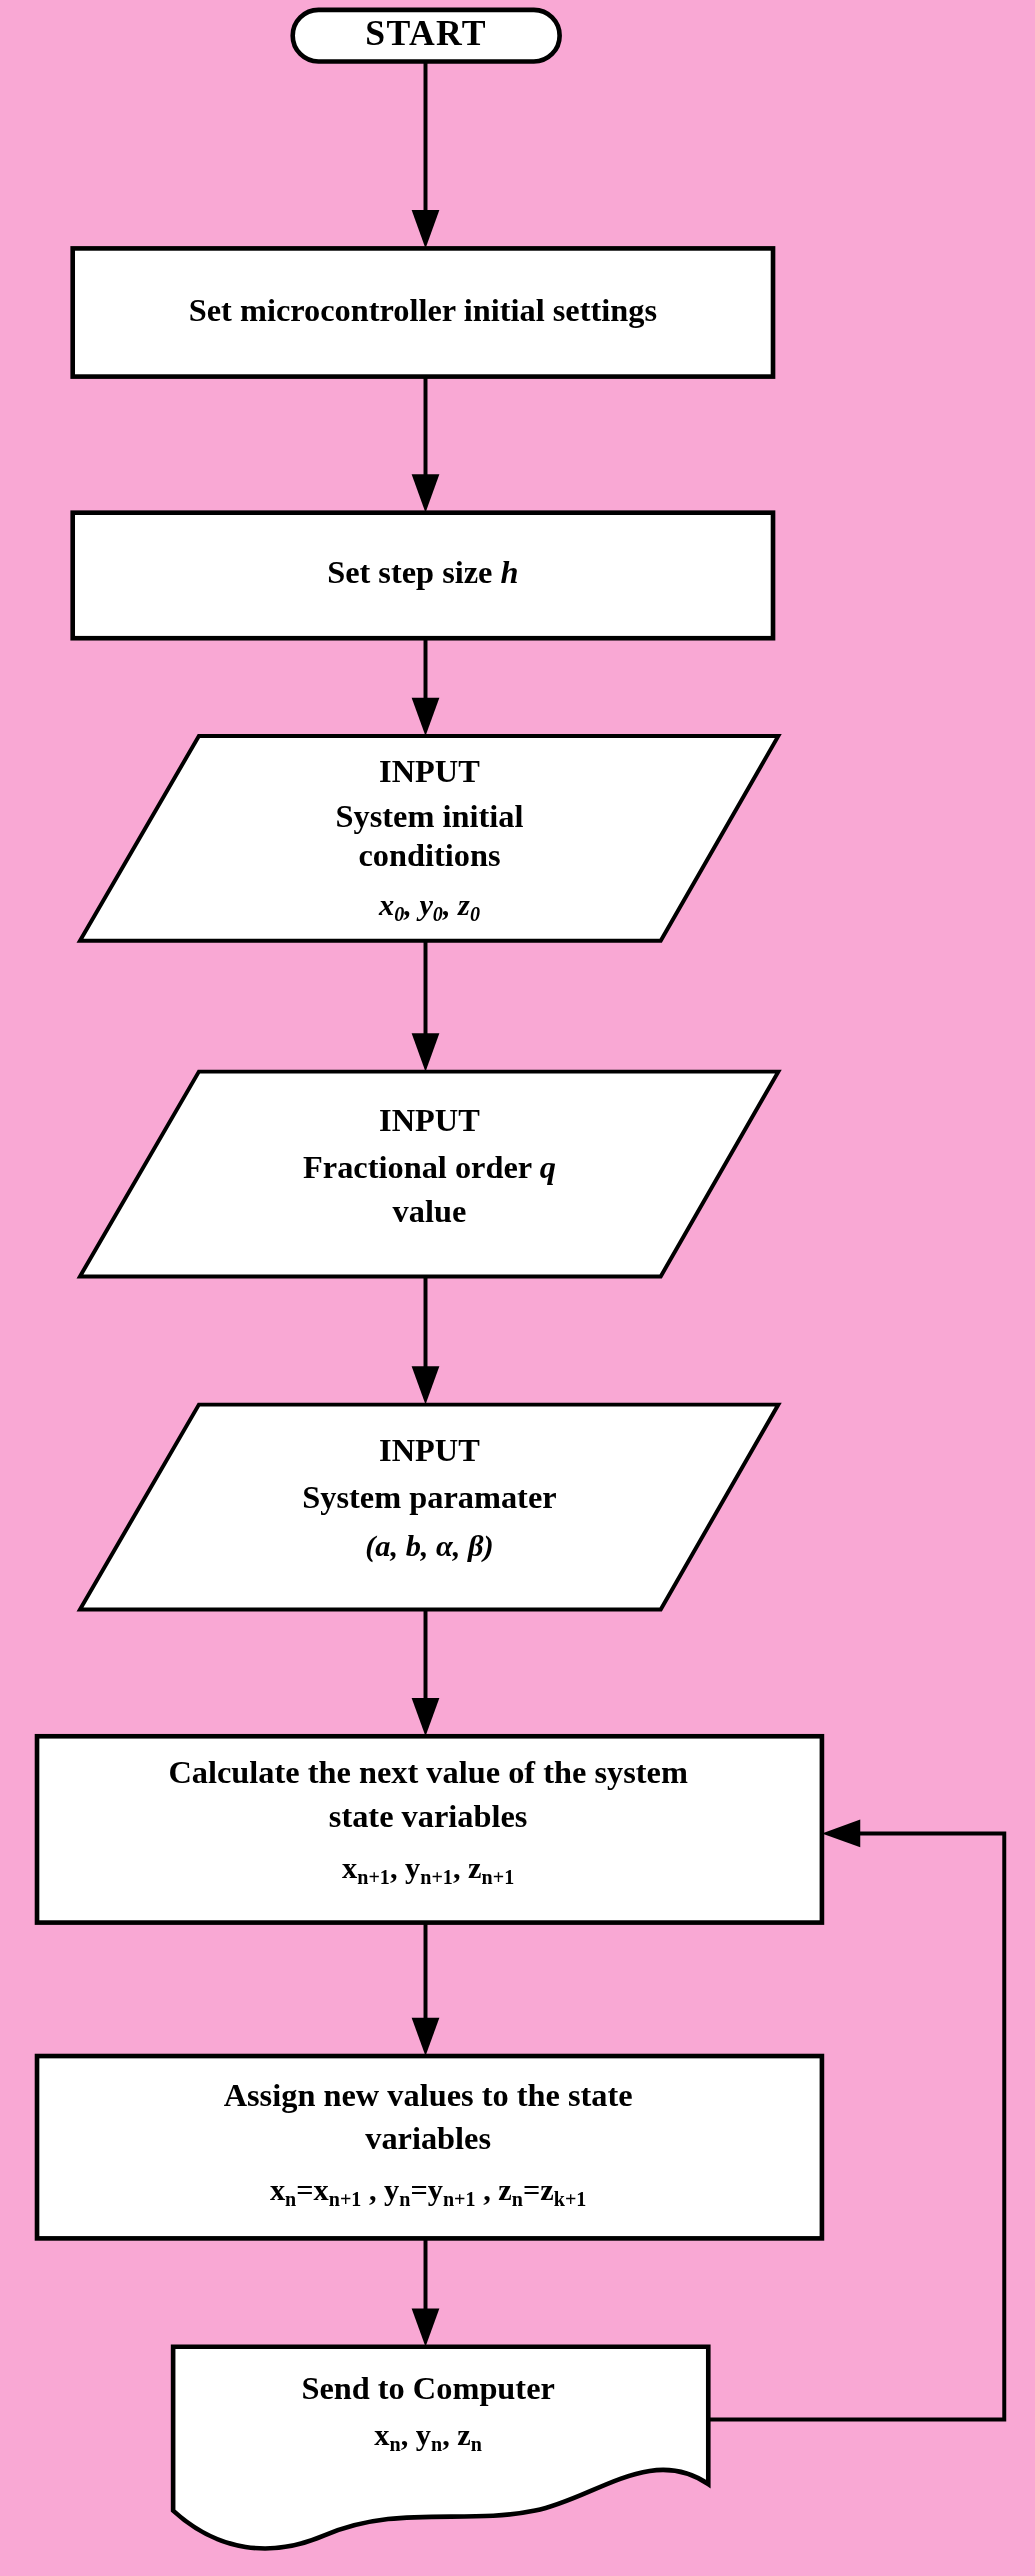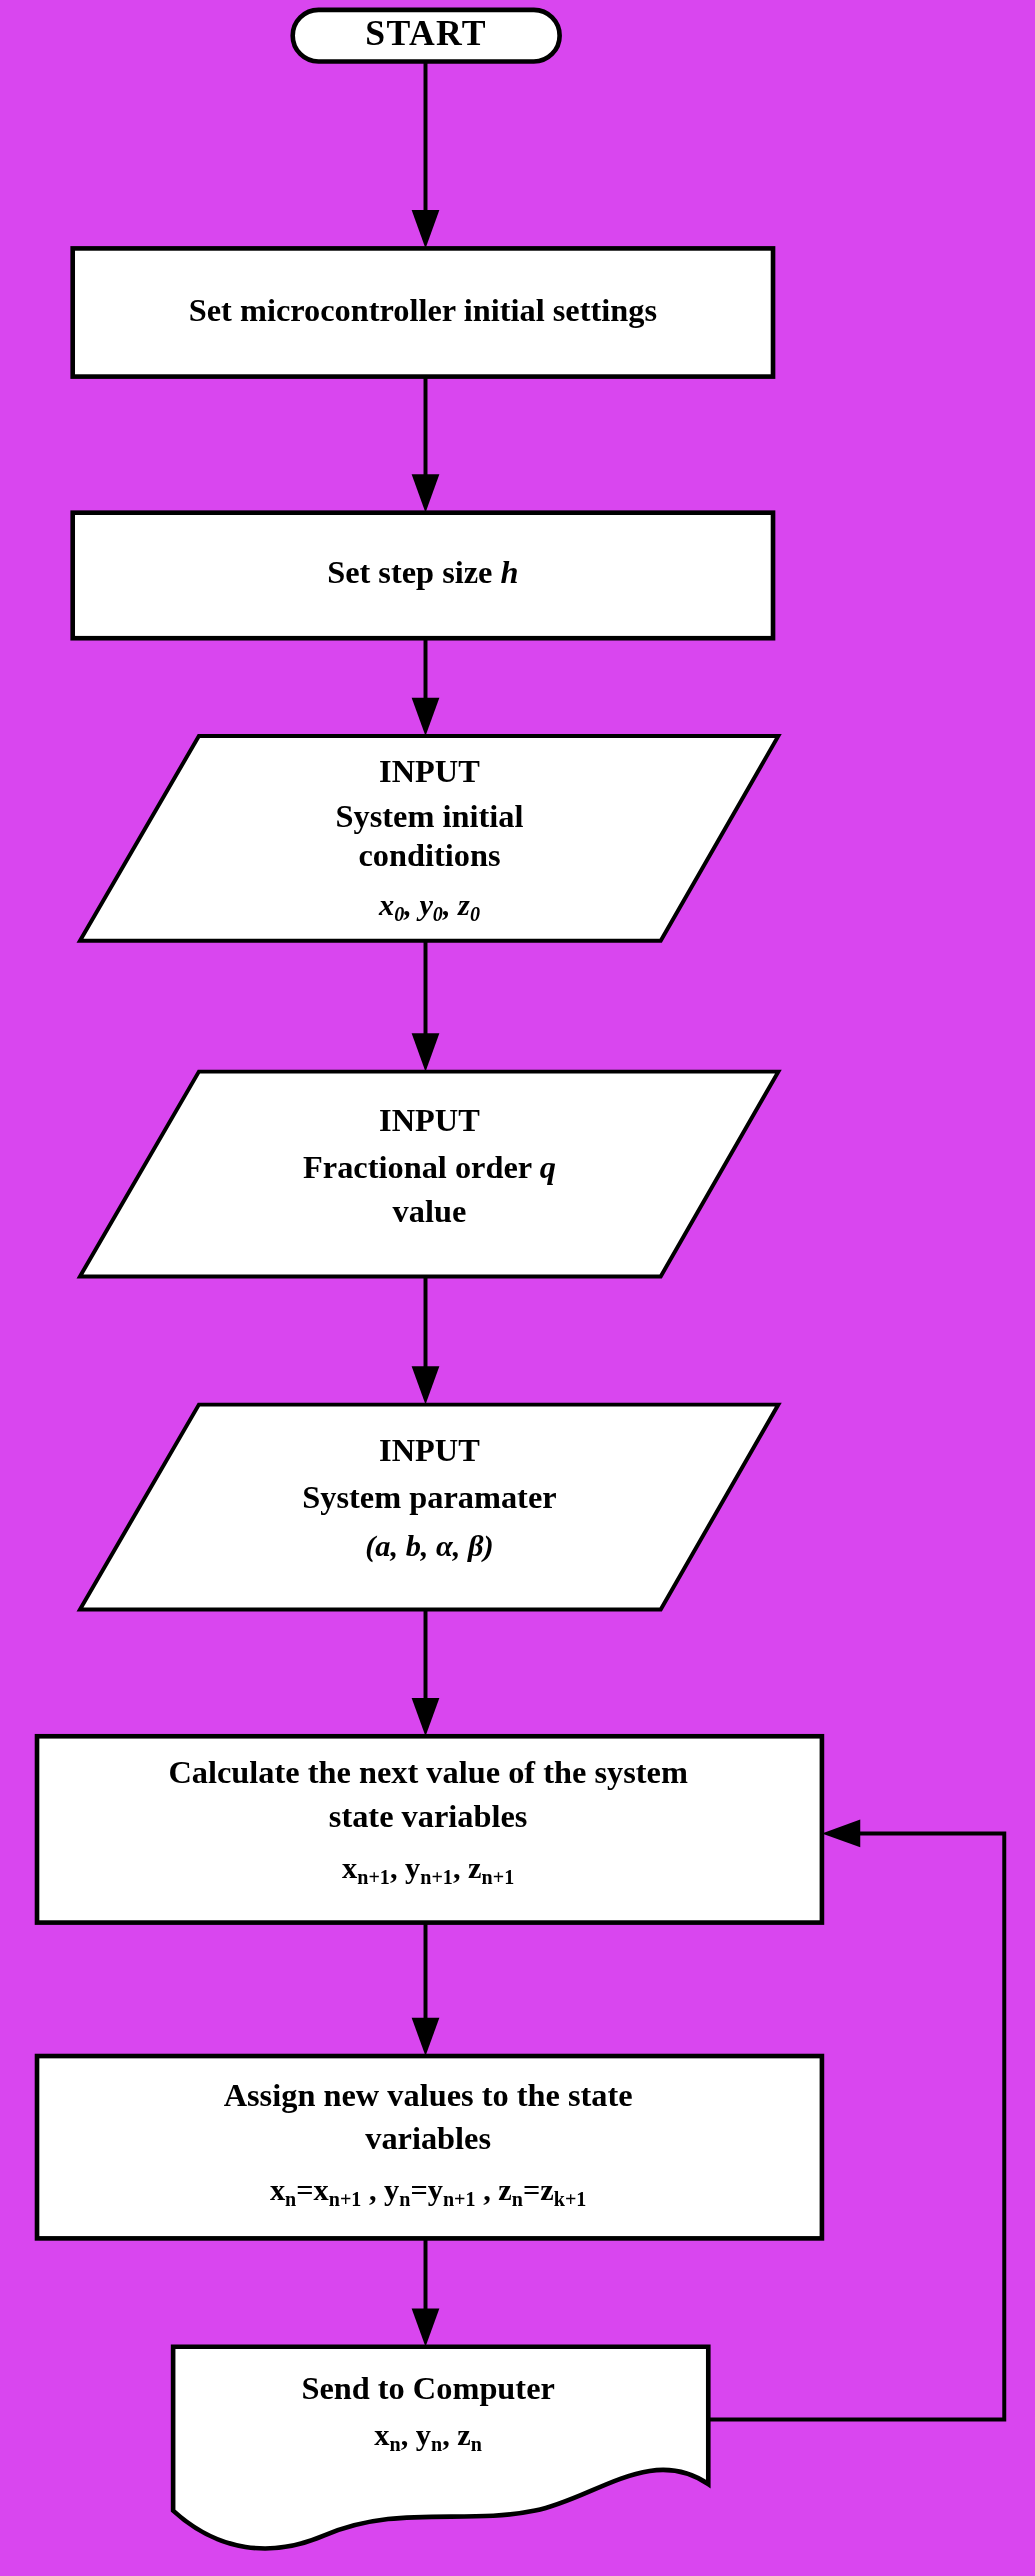--- a/index.html
+++ b/index.html
@@ -8,21 +8,21 @@
     padding: 0;
     background: #ffffff;
   }
   body {
     font-family: "Liberation Serif", "DejaVu Serif", serif;
   }
   #flowchart-root {
     position: relative;
     width: 1036px;
     height: 2576px;
-    background: #d946ef;
+    background: #f9a8d4;
     overflow: hidden;
   }
   svg.chart-svg {
     position: absolute;
     top: 0;
     left: 0;
     width: 1036px;
     height: 2576px;
     display: block;
   }

